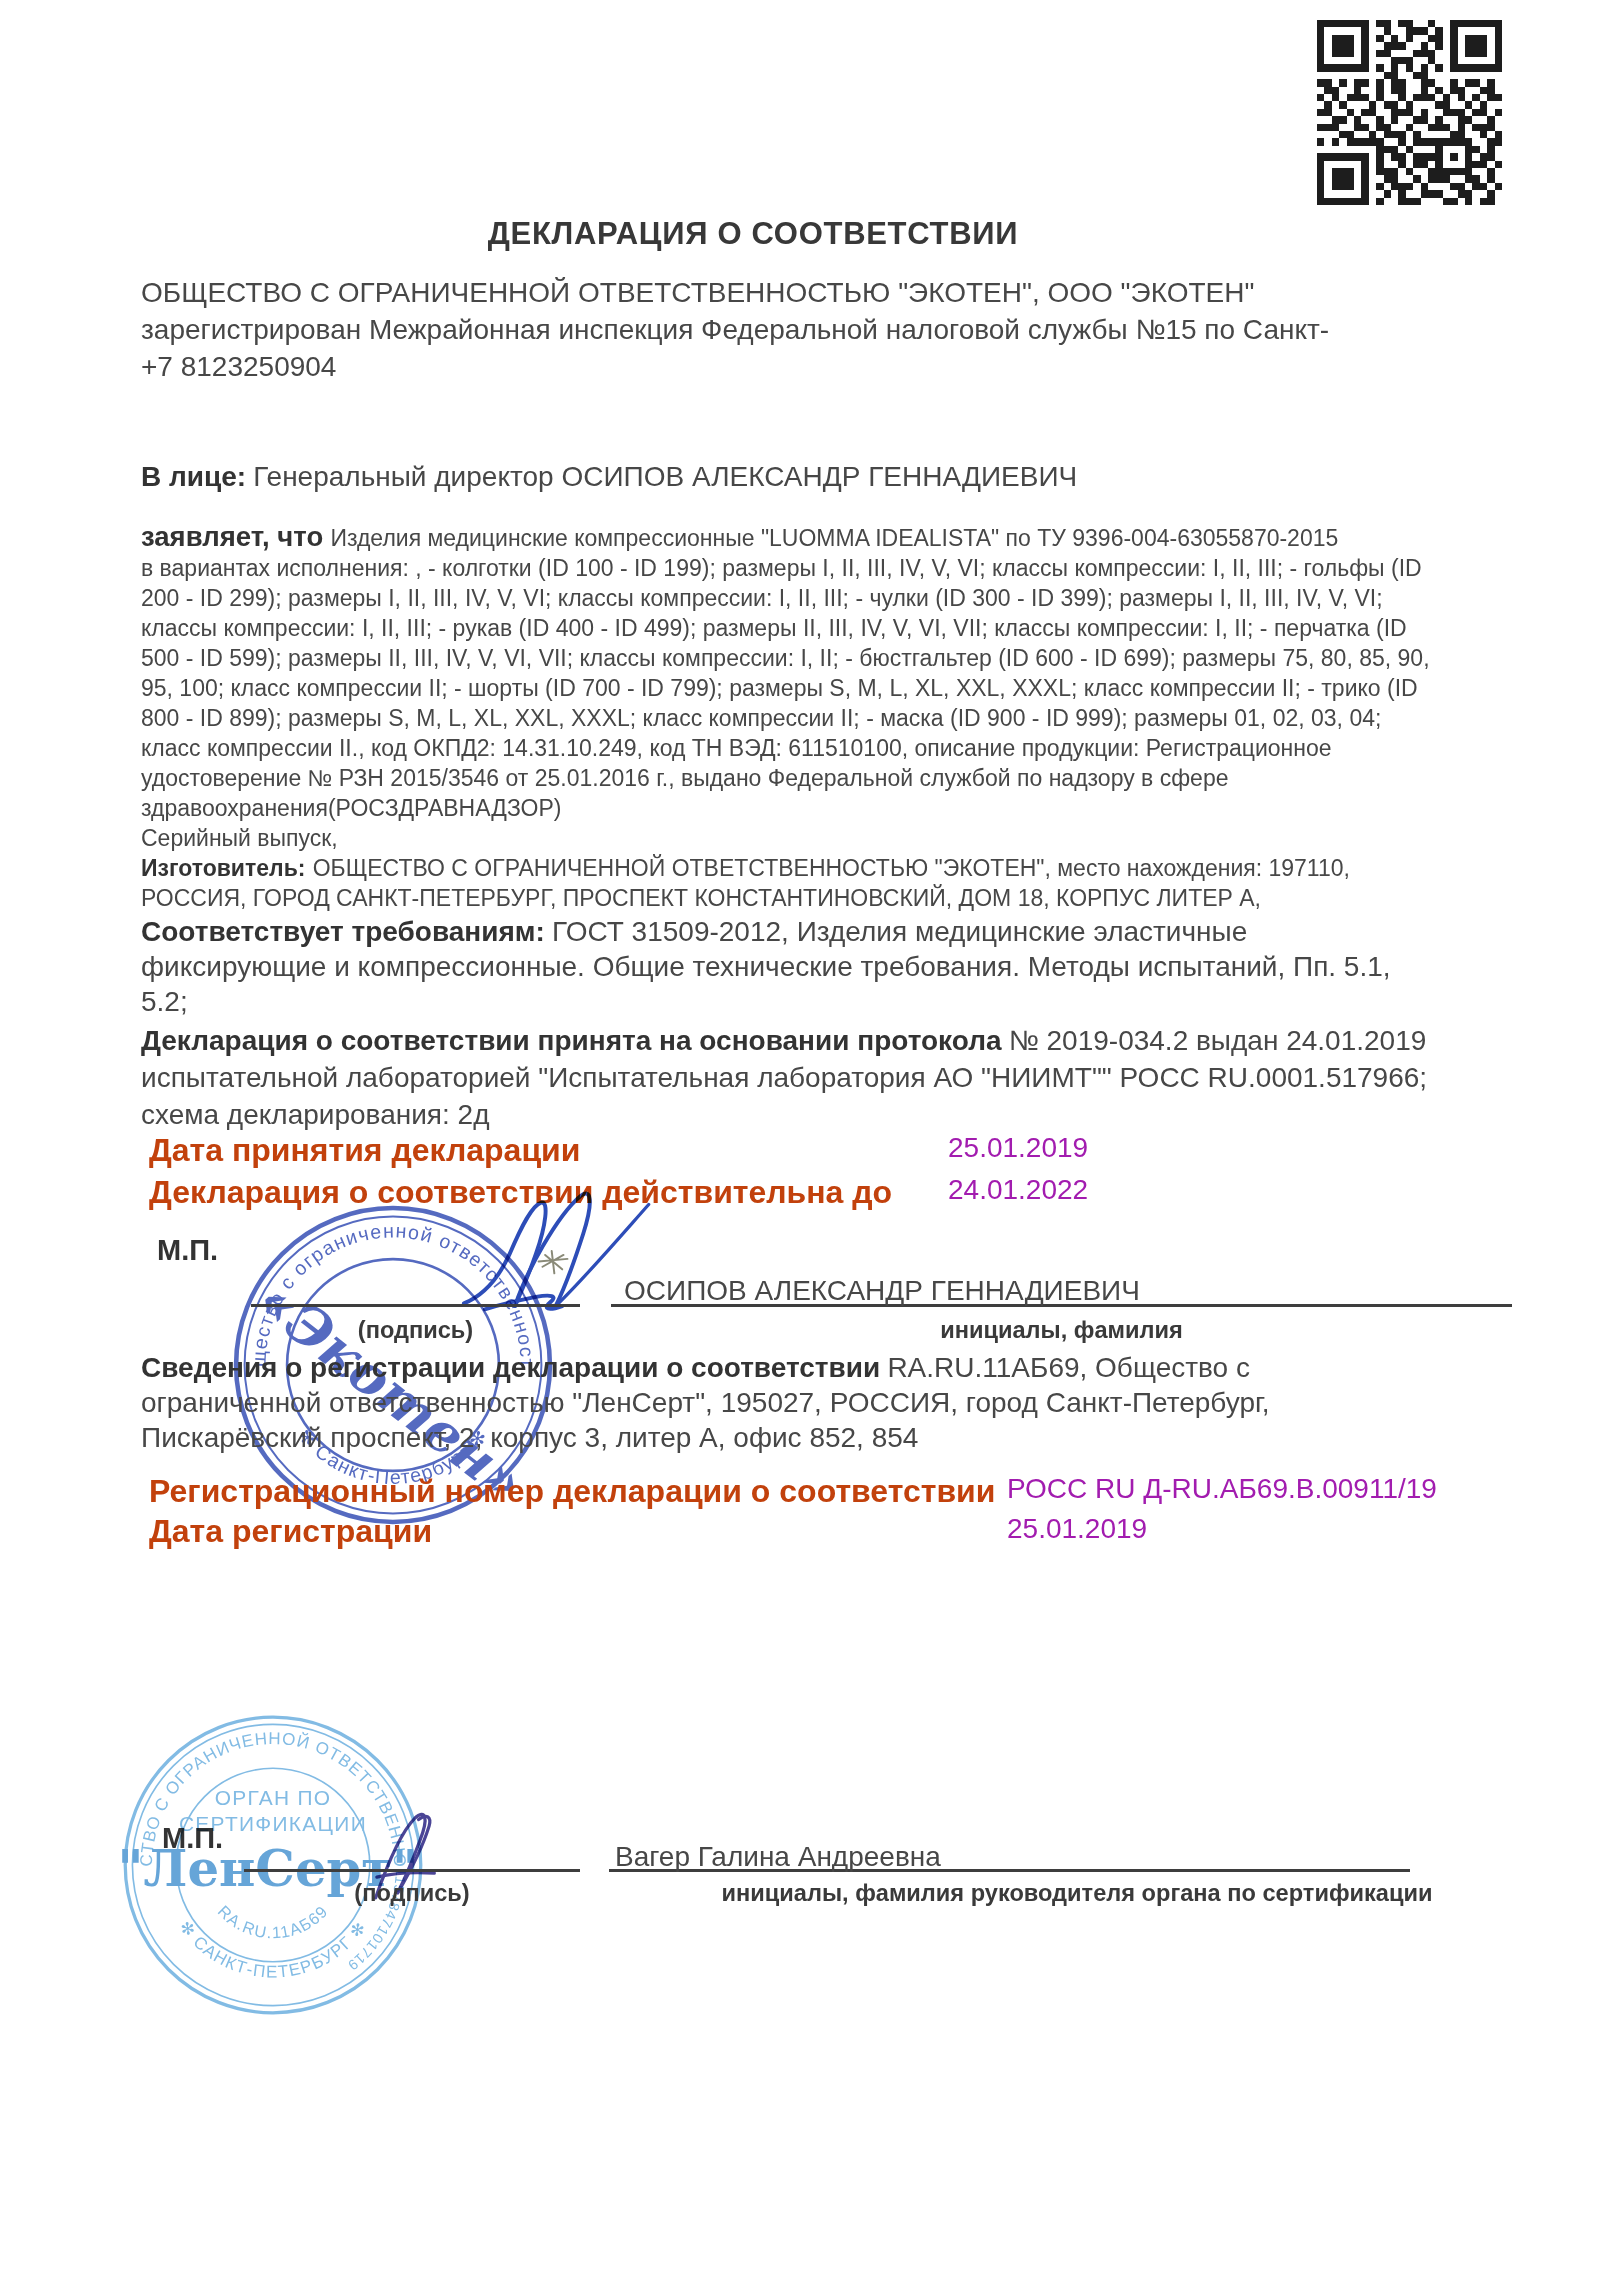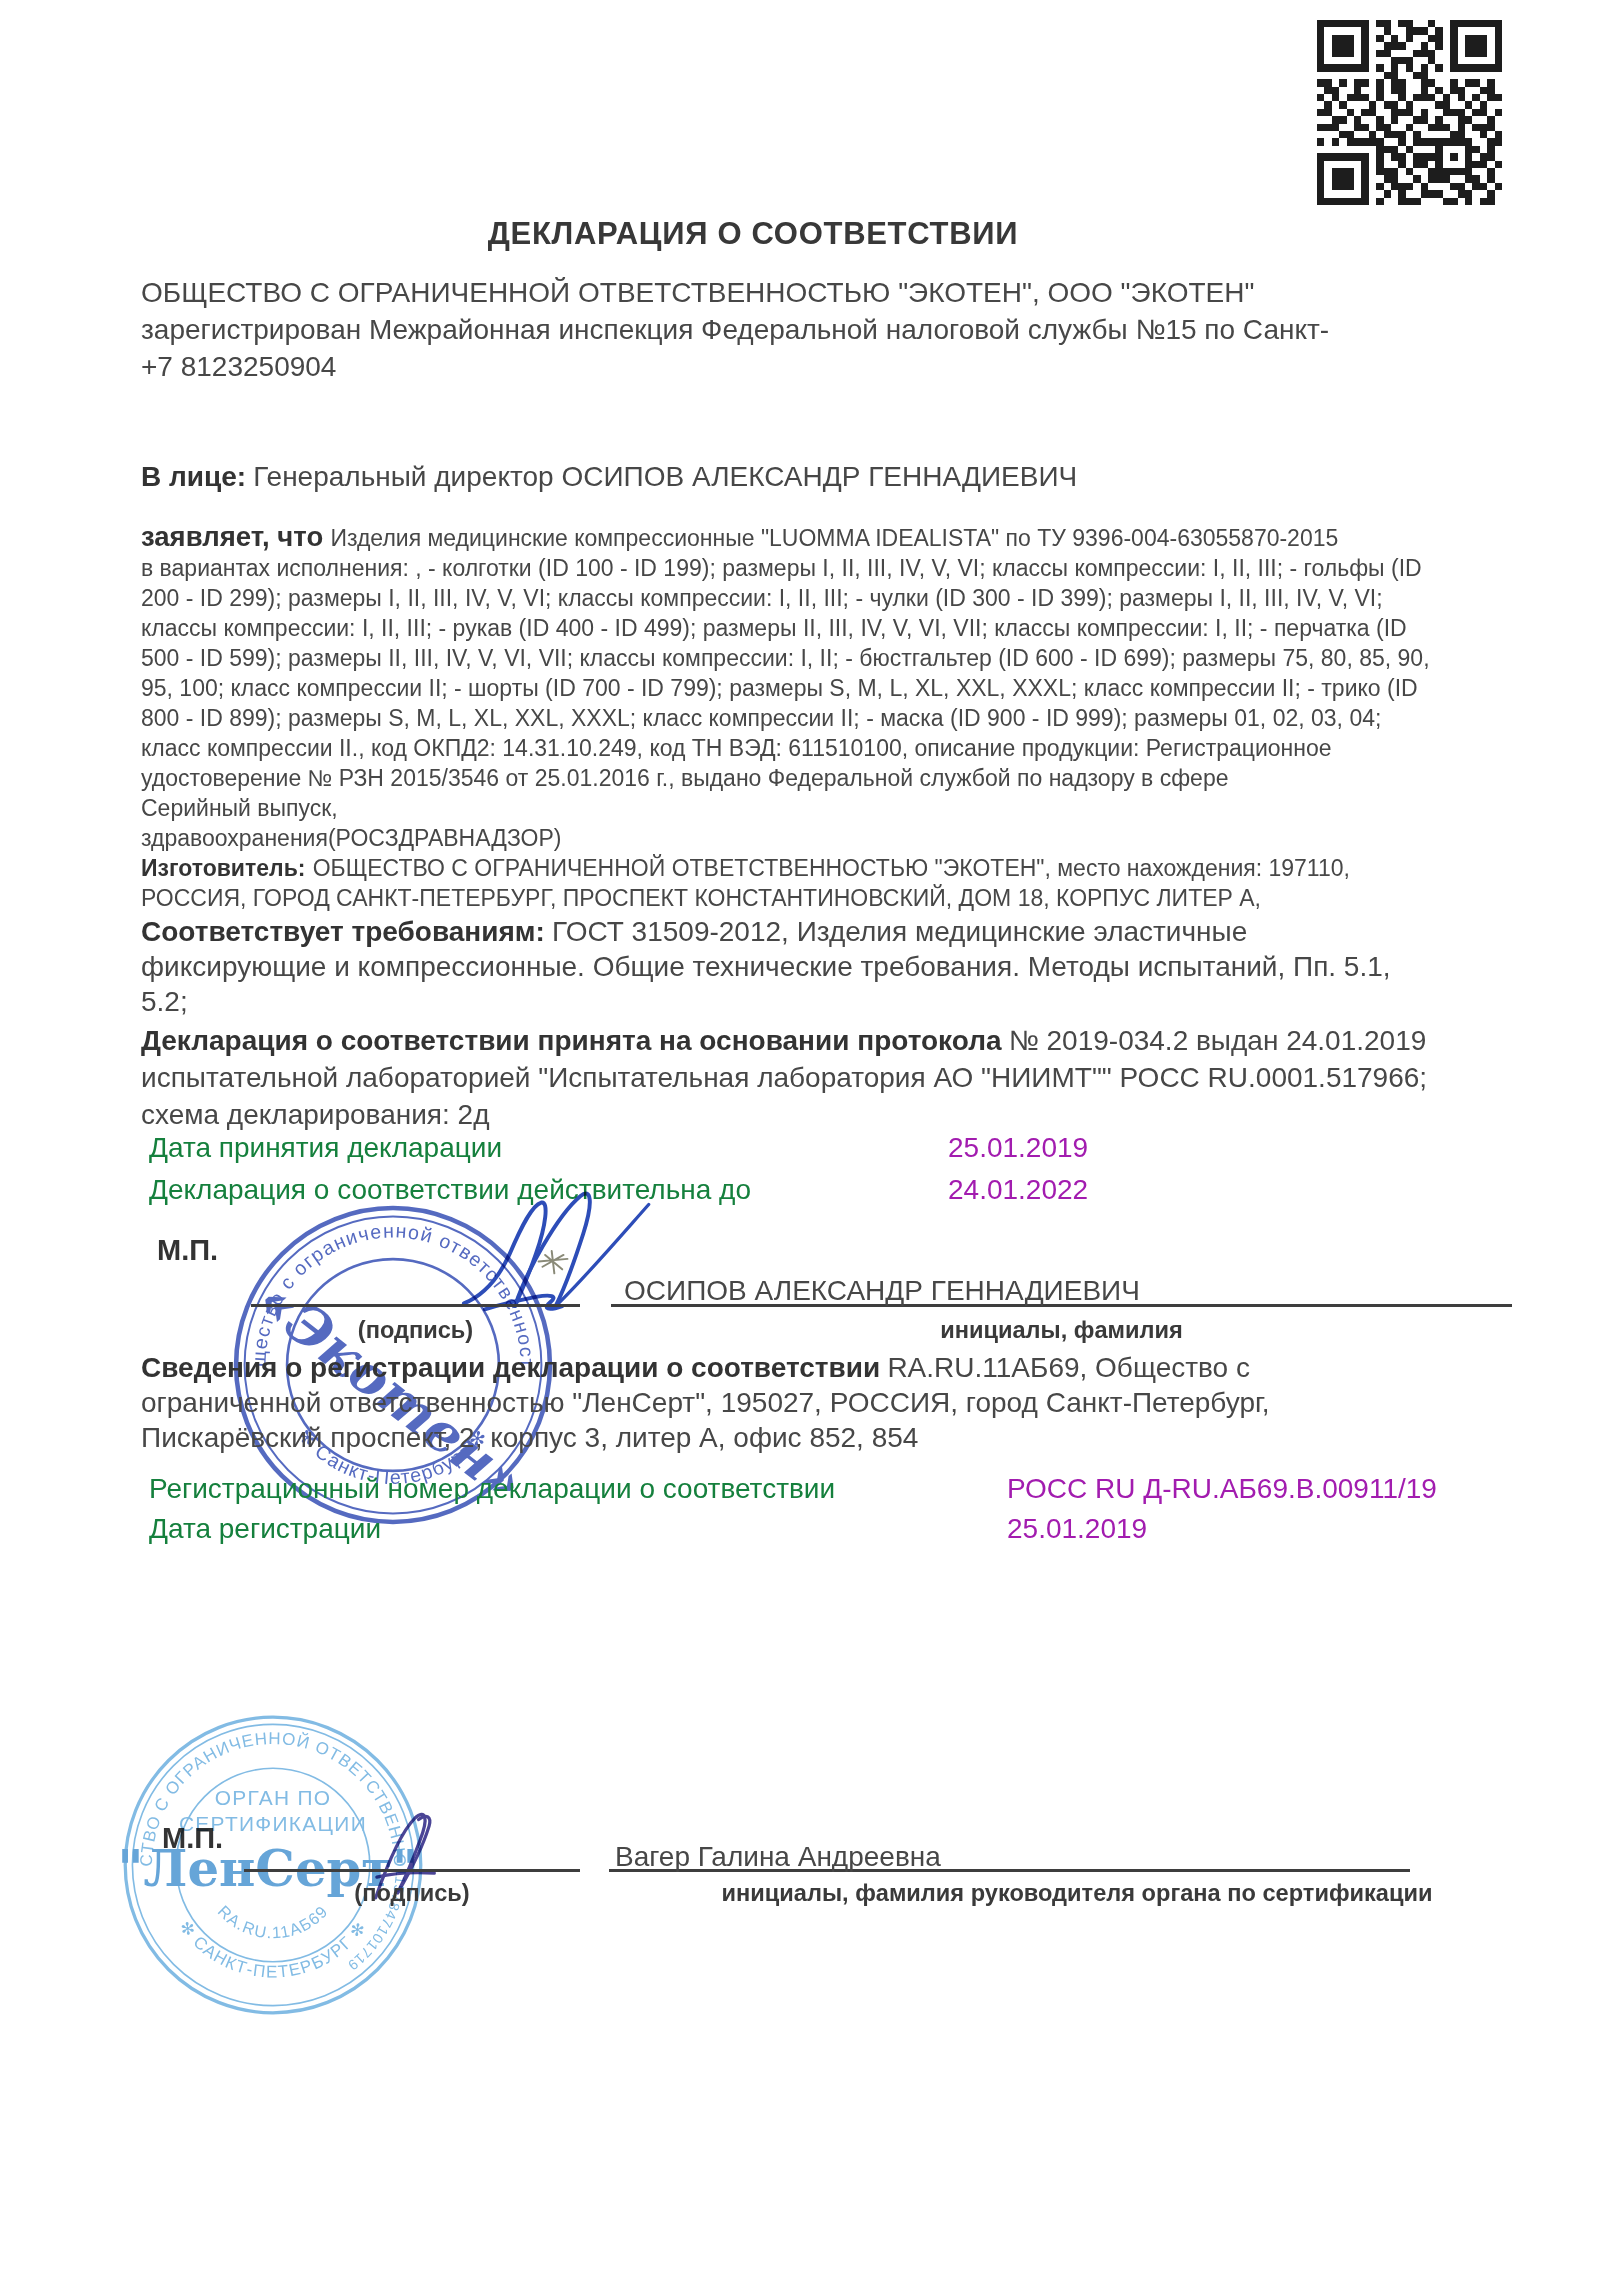--- a/index.html
+++ b/index.html
@@ -9,21 +9,21 @@
   .blk{position:absolute;white-space:nowrap}
   .title{position:absolute;left:0;right:118px;top:216px;text-align:center;font-size:31px;
          font-weight:bold;color:#383838;letter-spacing:0.7px;white-space:nowrap}
   #para1{left:141px;top:274px;font-size:28px;line-height:37px}
   #inperson{left:141px;top:461px;font-size:28px}
   #dense{left:141px;top:522px;font-size:23px;line-height:30px}
   #dense .big{font-size:27.5px}
   #conf{left:141px;top:914px;font-size:28px;line-height:35px}
   #basis{left:141px;top:1022px;font-size:28px;line-height:37px}
   #reginfo{left:141px;top:1350px;font-size:28px;line-height:35px}
-  .rowlbl{position:absolute;left:149px;font-size:28px;font-weight:normal;color:#15803d;white-space:nowrap}
+  .rowlbl{position:absolute;left:149px;font-size:32px;font-weight:bold;color:#c2410c;white-space:nowrap}
   .rowval{position:absolute;font-size:28px;white-space:nowrap;color:#a21caf}
   .mp{position:absolute;font-size:29px;font-weight:bold;color:#333333}
   .sigline{position:absolute;height:3.3px;background:#3e3e3e}
   .caption{position:absolute;font-size:23.6px;font-weight:bold;color:#3a3a3a;text-align:center;white-space:nowrap}
   .name{position:absolute;font-size:28px;white-space:nowrap;color:#474747}
   .stamp,.sig{position:absolute;mix-blend-mode:multiply}
   #qr{position:absolute;left:1317px;top:19.6px;width:185px;height:185px}
   #qr svg{width:100%;height:100%;shape-rendering:crispEdges}
   svg text{font-family:"Liberation Sans",sans-serif}
   svg .serif{font-family:"DejaVu Serif",serif}
@@ -385,22 +385,22 @@
   <div class="blk" id="dense">
     <div><span class="lbl big">заявляет, что</span><span>Изделия медицинские компрессионные "LUOMMA IDEALISTA" по ТУ 9396-004-63055870-2015</span></div>
     <div>в вариантах исполнения: , - колготки (ID 100 - ID 199); размеры I, II, III, IV, V, VI; классы компрессии: I, II, III; - гольфы (ID</div>
     <div>200 - ID 299); размеры I, II, III, IV, V, VI; классы компрессии: I, II, III; - чулки (ID 300 - ID 399); размеры I, II, III, IV, V, VI;</div>
     <div>классы компрессии: I, II, III; - рукав (ID 400 - ID 499); размеры II, III, IV, V, VI, VII; классы компрессии: I, II; - перчатка (ID</div>
     <div>500 - ID 599); размеры II, III, IV, V, VI, VII; классы компрессии: I, II; - бюстгальтер (ID 600 - ID 699); размеры 75, 80, 85, 90,</div>
     <div>95, 100; класс компрессии II; - шорты (ID 700 - ID 799); размеры S, M, L, XL, XXL, XXXL; класс компрессии II; - трико (ID</div>
     <div>800 - ID 899); размеры S, M, L, XL, XXL, XXXL; класс компрессии II; - маска (ID 900 - ID 999); размеры 01, 02, 03, 04;</div>
     <div>класс компрессии II., код ОКПД2: 14.31.10.249, код ТН ВЭД: 611510100, описание продукции: Регистрационное</div>
     <div>удостоверение № РЗН 2015/3546 от 25.01.2016 г., выдано Федеральной службой по надзору в сфере</div>
+    <div>здравоохранения(РОСЗДРАВНАДЗОР)</div>
     <div>Серийный выпуск,</div>
-    <div>здравоохранения(РОСЗДРАВНАДЗОР)</div>
     <div><span class="lbl">Изготовитель:</span><span>ОБЩЕСТВО С ОГРАНИЧЕННОЙ ОТВЕТСТВЕННОСТЬЮ "ЭКОТЕН", место нахождения: 197110,</span></div>
     <div>РОССИЯ, ГОРОД САНКТ-ПЕТЕРБУРГ, ПРОСПЕКТ КОНСТАНТИНОВСКИЙ, ДОМ 18, КОРПУС ЛИТЕР А,</div>
   </div>
 
   <div class="blk" id="conf">
     <div><span class="lbl">Соответствует требованиям:</span><span>ГОСТ 31509-2012, Изделия медицинские эластичные</span></div>
     <div>фиксирующие и компрессионные. Общие технические требования. Методы испытаний, Пп. 5.1,</div>
     <div>5.2;</div>
   </div>
 

